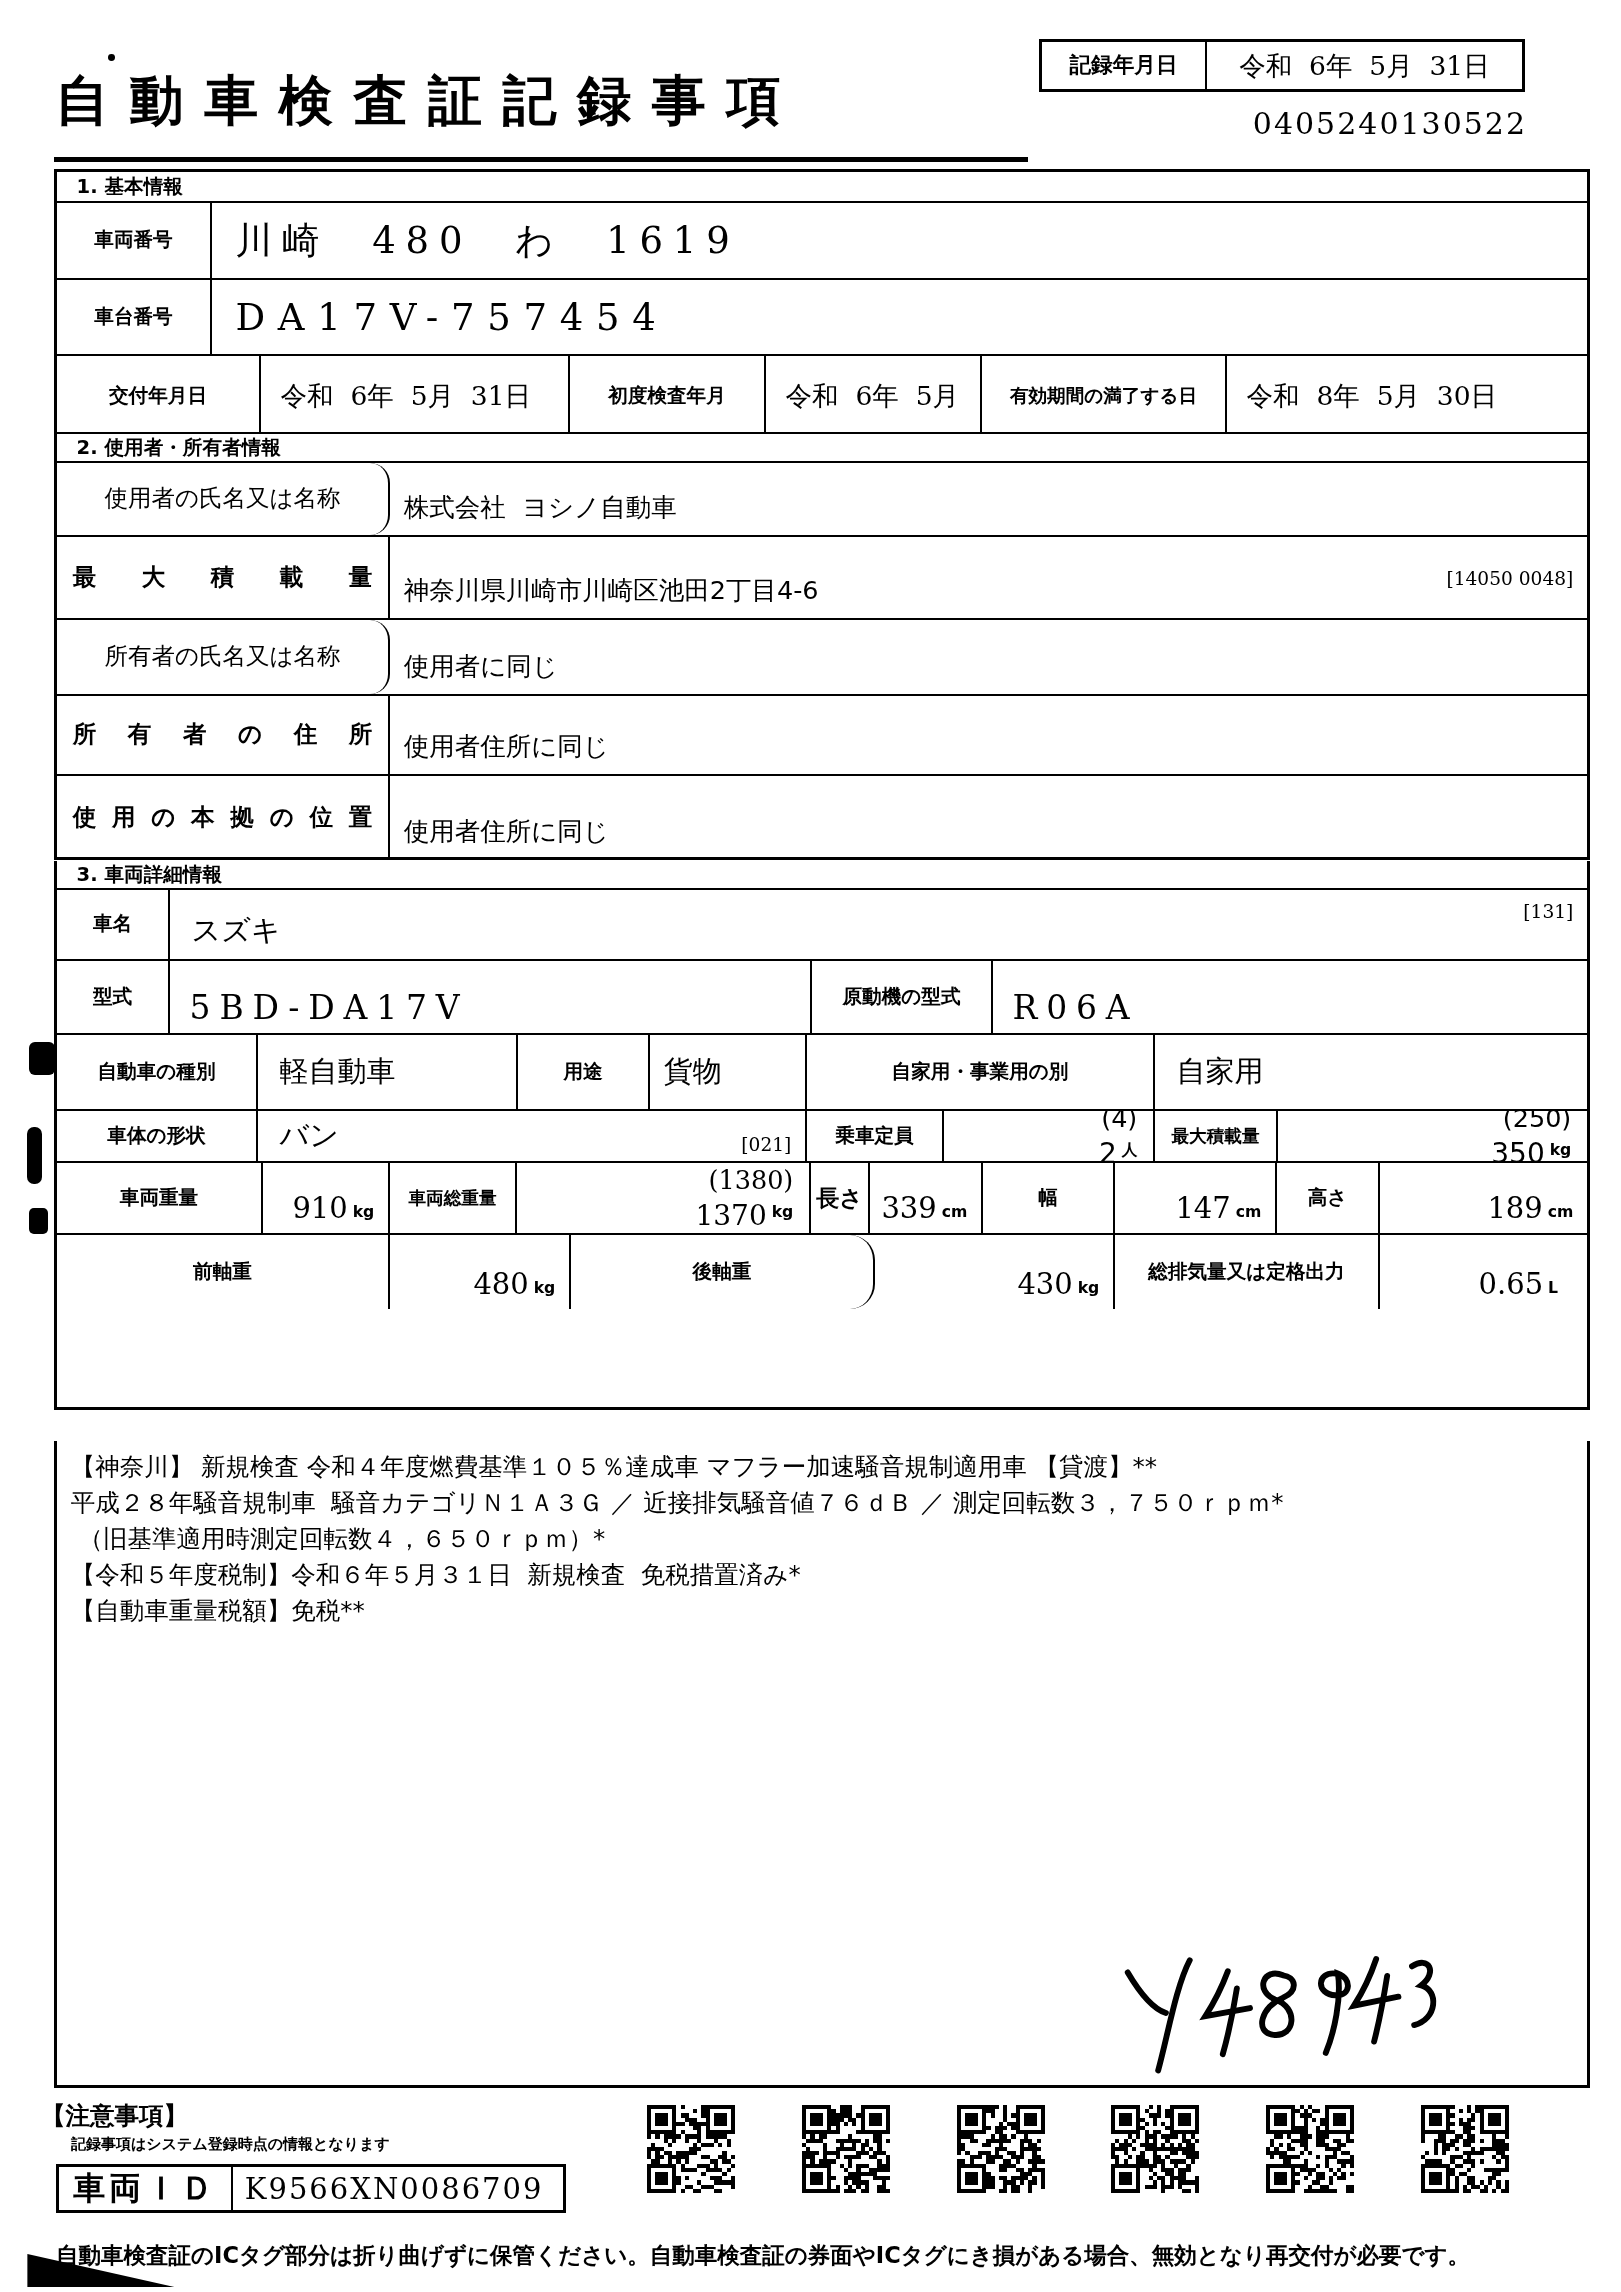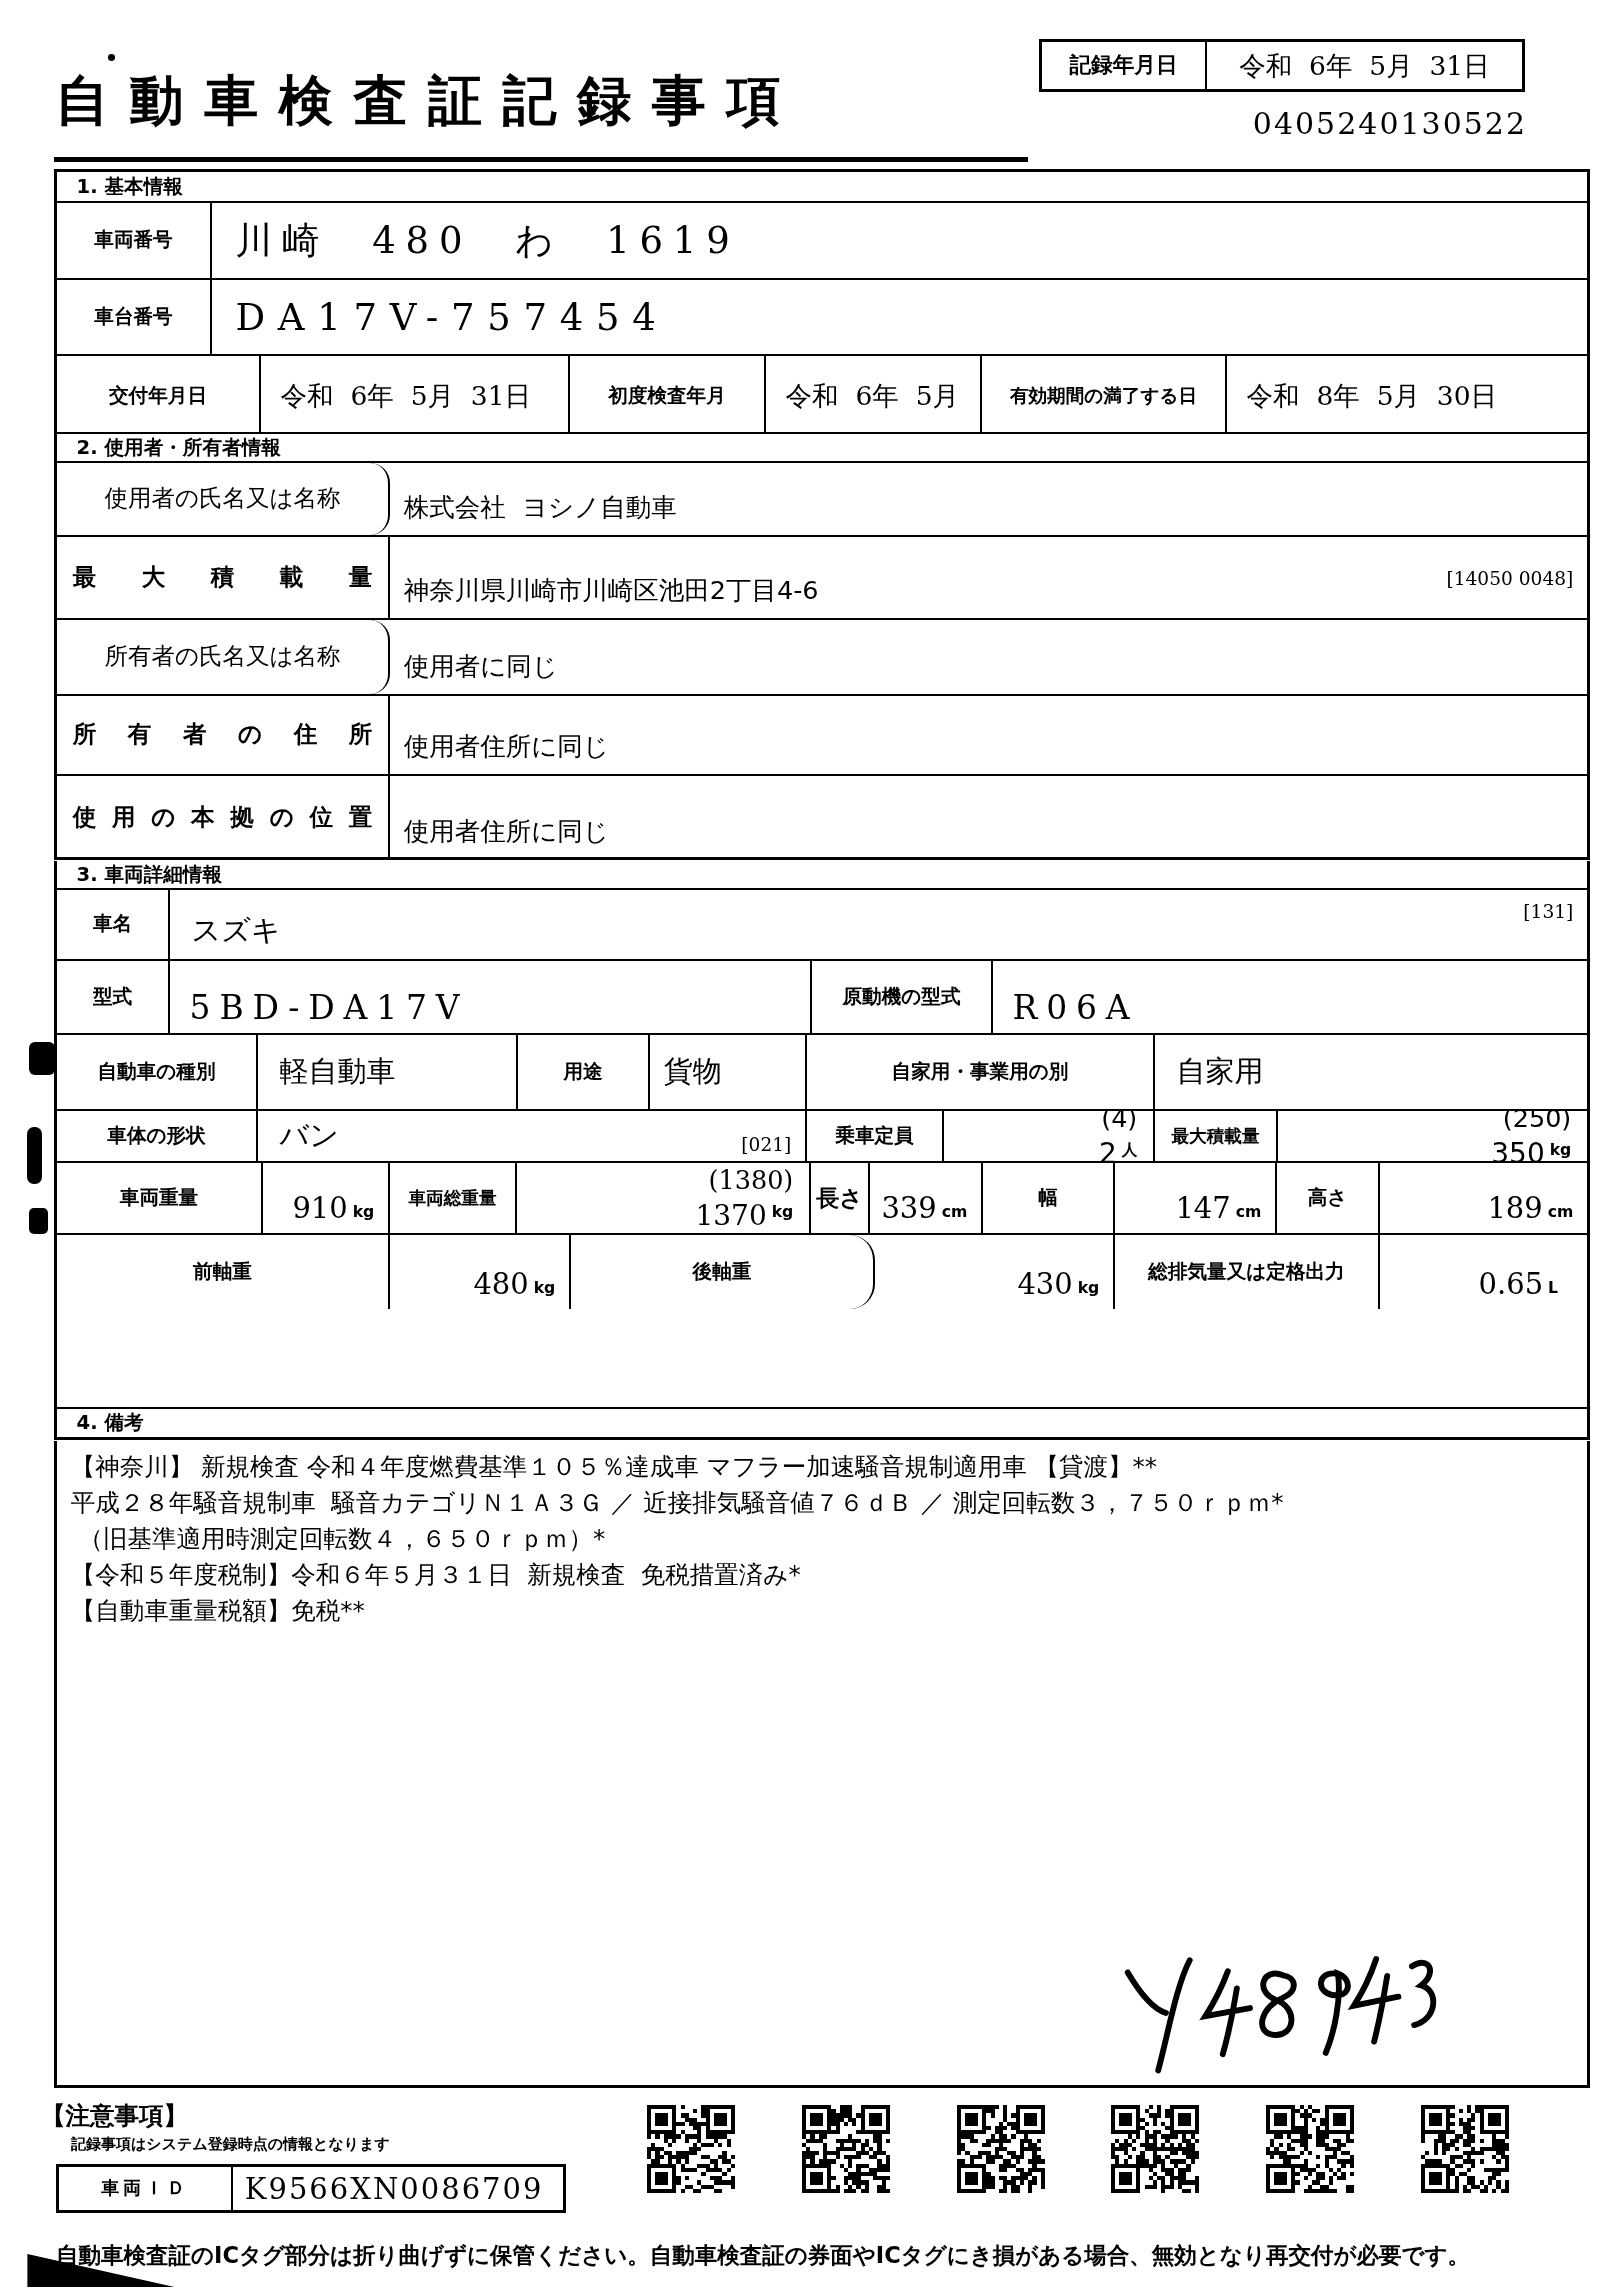--- a/index.html
+++ b/index.html
@@ -200,23 +200,20 @@
       </div>
       <div class="c lab" style="width:265px;">総排気量又は定格出力</div>
       <div class="c num serif" style="flex:1;padding-right:29px;">
         <span>0.65</span>
           <span class="unit">L</span>
       </div>
     </div>
 
   </div>
 
-  <div class="sec no-top" style="top:1409px;height:31px;">
-    <div class="sec-h" style="height:27.4px;border-bottom:0;">4. 備考</div>
-  </div>
   <div class="sec no-top" style="top:1441px;height:647px;padding:7.8px 13.7px;">
     <div class="remark-line">【神奈川】 新規検査 令和４年度燃費基準１０５％達成車 マフラー加速騒音規制適用車 【貸渡】**</div>
     <div class="remark-line">平成２８年騒音規制車  騒音カテゴリＮ１Ａ３Ｇ ／ 近接排気騒音値７６ｄＢ ／ 測定回転数３，７５０ｒｐｍ*</div>
     <div class="remark-line"> （旧基準適用時測定回転数４，６５０ｒｐｍ）*</div>
     <div class="remark-line">【令和５年度税制】令和６年５月３１日  新規検査  免税措置済み*</div>
     <div class="remark-line">【自動車重量税額】免税**</div>
   </div>
 
   <div class="abs" style="left:1117px;top:1946px;width:333px;height:127px;transform:rotate(-4deg);">
     <svg viewBox="0 0 340 130" xmlns="http://www.w3.org/2000/svg" fill="none" stroke="#000" stroke-width="6" stroke-linecap="round">
@@ -229,21 +226,21 @@
       <path d="M268 20 C258 44 248 58 242 66 L288 60"></path>
       <path d="M278 38 C272 64 264 92 260 104"></path>
       <path d="M304 30 C322 20 330 38 312 50 C330 56 326 86 302 90"></path>
     </svg>
   </div>
 
   <div class="abs" style="left:41px;top:2099px;font-size:24.5px;font-weight:bold;">【注意事項】</div>
   <div class="abs" style="left:71px;top:2135px;font-size:15px;font-weight:bold;">記録事項はシステム登録時点の情報となります</div>
 
   <div class="abs" style="left:56px;top:2164px;width:510px;height:49px;border:3.9px solid #000;box-sizing:border-box;display:flex;">
-    <div class="c lab" style="width:174px;font-size:18px;letter-spacing:3.9px;">車両ＩＤ</div>
+    <div class="c lab" style="width:174px;font-size:32px;letter-spacing:3.9px;">車両ＩＤ</div>
     <div class="c serif" style="flex:1;font-size:29px;letter-spacing:2px;padding-left:11.8px;">K9566XN0086709</div>
   </div>
 
   <div class="qr" style="left:647px;top:2105px;"><svg viewBox="0 0 21 21" xmlns="http://www.w3.org/2000/svg" fill="#000" shape-rendering="crispEdges">
         <rect x="8" y="0" width="1" height="1"></rect>
         <rect x="13" y="0" width="1" height="1"></rect>
         <rect x="11" y="1" width="1" height="1"></rect>
         <rect x="13" y="1" width="1" height="1"></rect>
         <rect x="8" y="2" width="1" height="1"></rect>
         <rect x="9" y="2" width="1" height="1"></rect>

